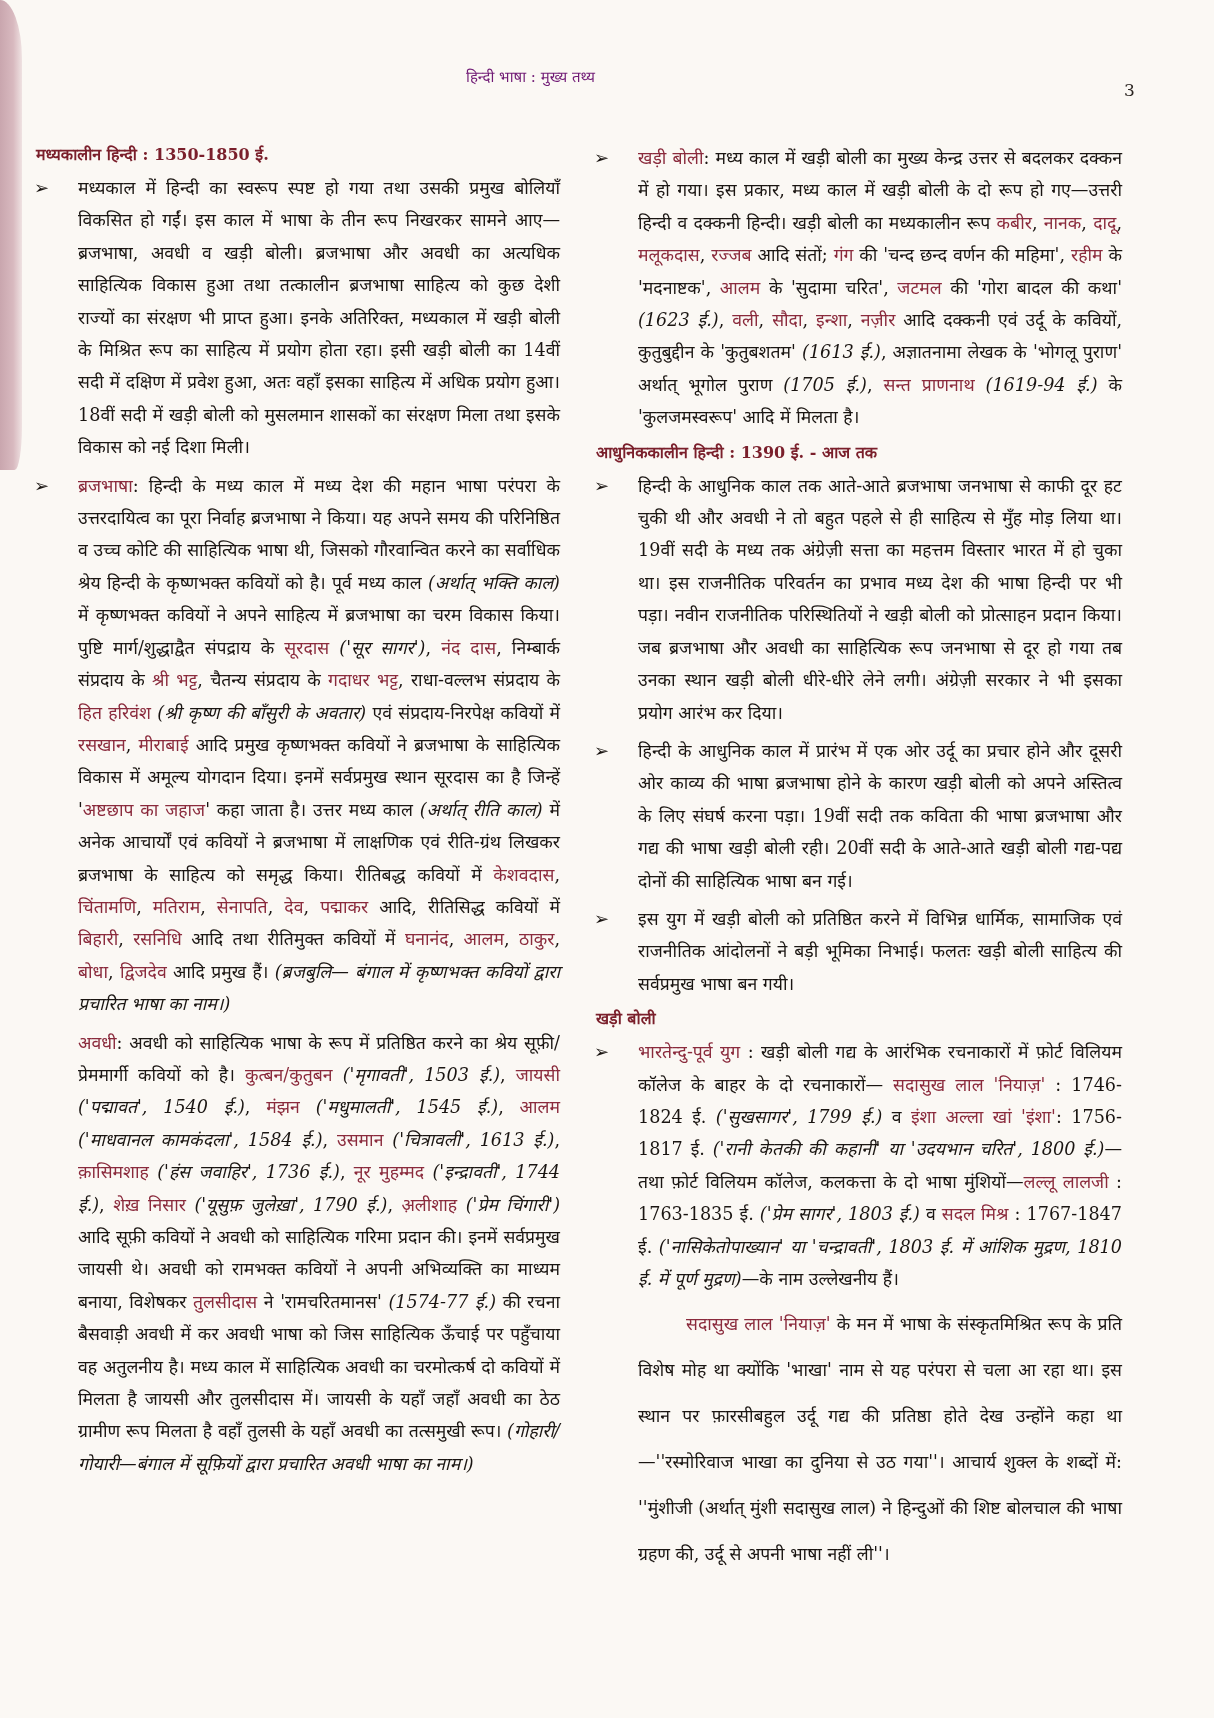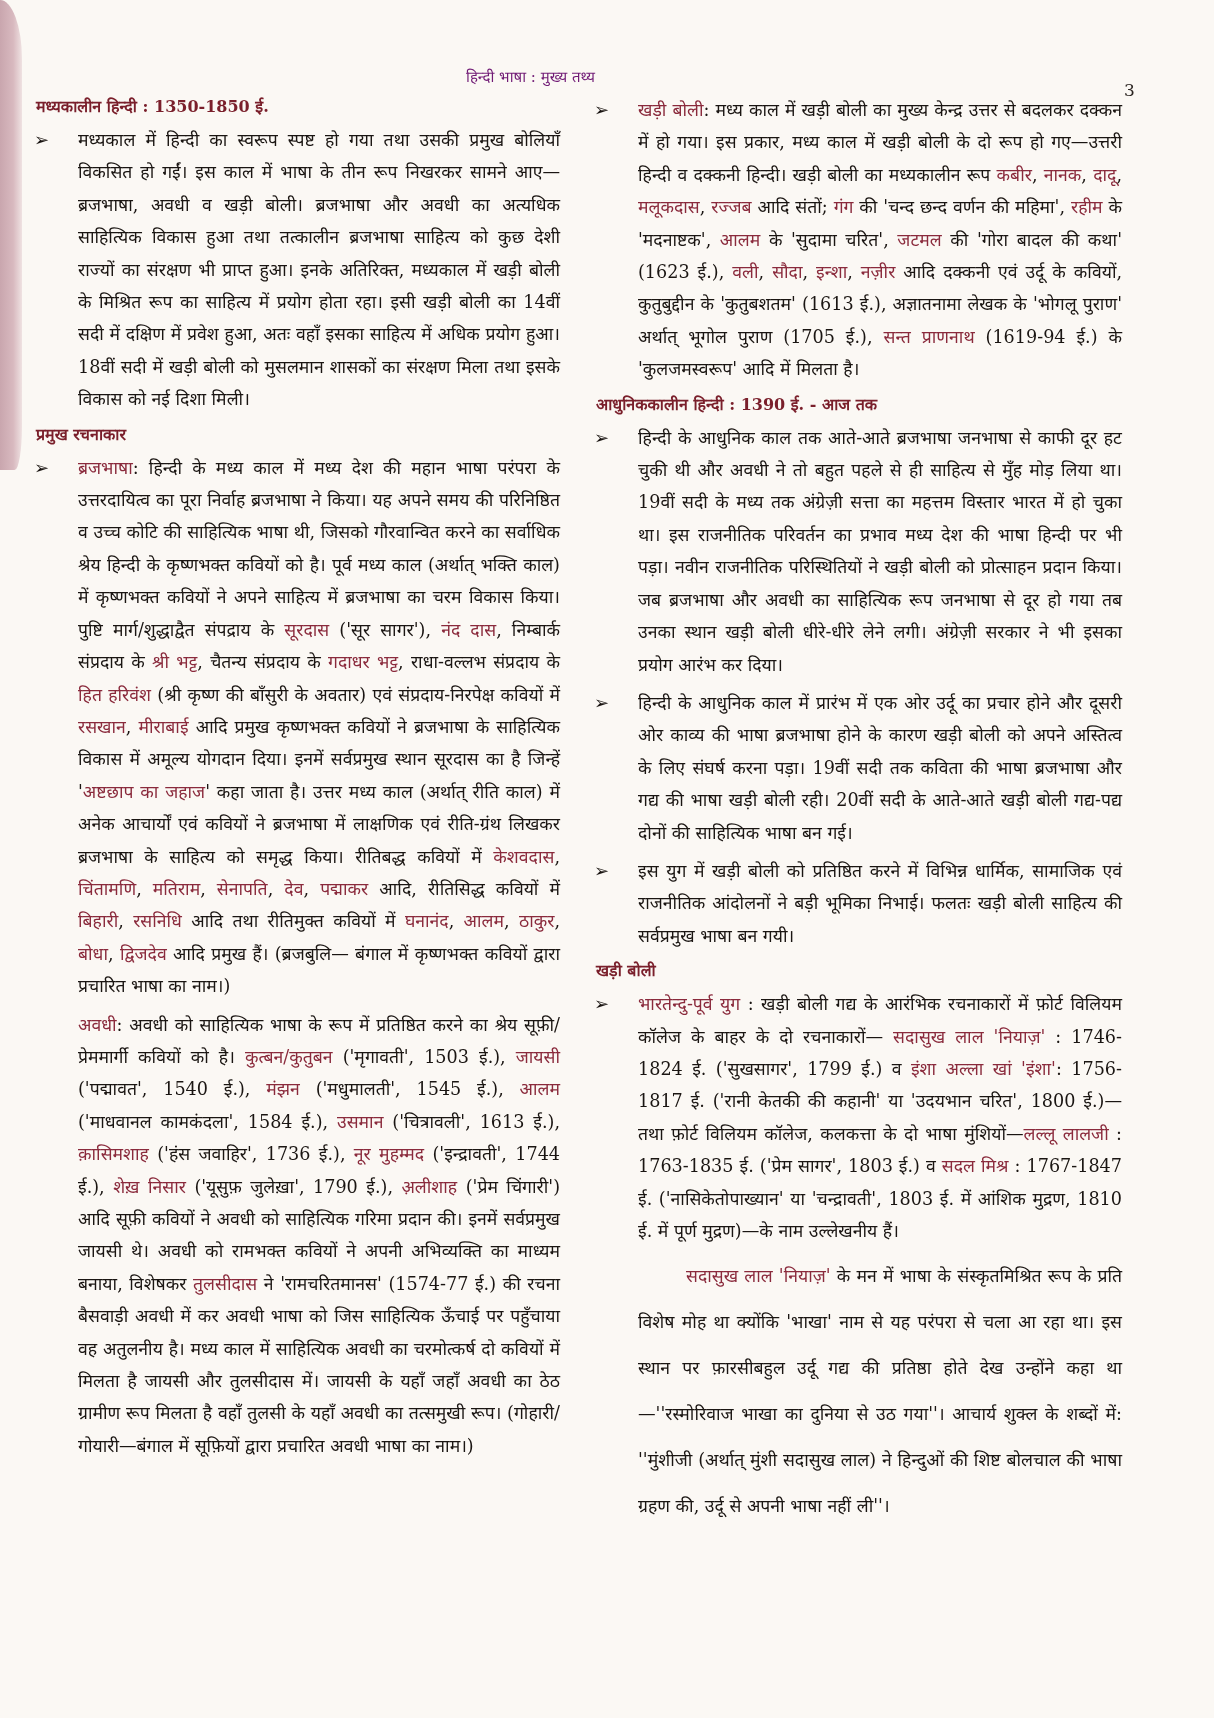--- a/index.html
+++ b/index.html
@@ -17,50 +17,49 @@
     border-bottom-right-radius:10px 60px;
   }
   .running-head {
     position:absolute; top:66px; left:466px;
     font-size:15px; color:#701a75;
   }
   .page-num {
     position:absolute; top:80px; left:1124px;
     font-size:17px; color:#2a2420;
   }
-  .col { position:absolute; }
+  .col { position:absolute;margin-top:48px; }
   .col-left { left:30px; top:94px; width:530px; }
   .col-right { left:590px; top:94px; width:532px; }
   .heading {
     font-weight:bold; color:#7a1f2b; font-size:16px;
     margin:0 0 4px 6px; line-height:26px;
   }
   .item {
     position:relative; padding-left:48px;
     font-size:17.6px; line-height:32.4px;
     text-align:justify; margin-bottom:6px;
   }
   .bullet {
     position:absolute; left:4px; top:0; font-size:18px; color:#1a1512;
   }
   .para { font-size:17.6px; line-height:46px; text-align:justify; padding-left:48px; text-indent:48px; }
   .seg-name { color:#8a2a3c; }
-  .seg-italic { }
+  .seg-italic { font-style:italic; }
 </style>
 </head>
 <body>
 
 <div class="page-edge"></div>
 <div class="running-head">हिन्दी भाषा : मुख्य तथ्य</div>
 <div class="page-num">3</div>
 
 <div class="col col-left">
     <div class="heading">मध्यकालीन हिन्दी : 1350-1850 ई.</div>
     <div class="item"><span class="bullet">➢</span><span>मध्यकाल में हिन्दी का स्वरूप स्पष्ट हो गया तथा उसकी प्रमुख बोलियाँ विकसित हो गईं। इस काल में भाषा के तीन रूप निखरकर सामने आए— ब्रजभाषा, अवधी व खड़ी बोली। ब्रजभाषा और अवधी का अत्यधिक साहित्यिक विकास हुआ तथा तत्कालीन ब्रजभाषा साहित्य को कुछ देशी राज्यों का संरक्षण भी प्राप्त हुआ। इनके अतिरिक्त, मध्यकाल में खड़ी बोली के मिश्रित रूप का साहित्य में प्रयोग होता रहा। इसी खड़ी बोली का 14वीं सदी में दक्षिण में प्रवेश हुआ, अतः वहाँ इसका साहित्य में अधिक प्रयोग हुआ। 18वीं सदी में खड़ी बोली को मुसलमान शासकों का संरक्षण मिला तथा इसके विकास को नई दिशा मिली।</span></div>
-    <div class="heading">प्रमुख रचनाकार</div>
     <div class="item"><span class="bullet">➢</span><span class="seg-name">ब्रजभाषा</span><span>: हिन्दी के मध्य काल में मध्य देश की महान भाषा परंपरा के उत्तरदायित्व का पूरा निर्वाह ब्रजभाषा ने किया। यह अपने समय की परिनिष्ठित व उच्च कोटि की साहित्यिक भाषा थी, जिसको गौरवान्वित करने का सर्वाधिक श्रेय हिन्दी के कृष्णभक्त कवियों को है। पूर्व मध्य काल </span><span class="seg-italic">(अर्थात् भक्ति काल)</span><span> में कृष्णभक्त कवियों ने अपने साहित्य में ब्रजभाषा का चरम विकास किया। पुष्टि मार्ग/शुद्धाद्वैत संपद्राय के </span><span class="seg-name">सूरदास</span><span> </span><span class="seg-italic">('सूर सागर')</span><span>, </span><span class="seg-name">नंद दास</span><span>, निम्बार्क संप्रदाय के </span><span class="seg-name">श्री भट्ट</span><span>, चैतन्य संप्रदाय के </span><span class="seg-name">गदाधर भट्ट</span><span>, राधा-वल्लभ संप्रदाय के </span><span class="seg-name">हित हरिवंश</span><span> </span><span class="seg-italic">(श्री कृष्ण की बाँसुरी के अवतार)</span><span> एवं संप्रदाय-निरपेक्ष कवियों में </span><span class="seg-name">रसखान</span><span>, </span><span class="seg-name">मीराबाई</span><span> आदि प्रमुख कृष्णभक्त कवियों ने ब्रजभाषा के साहित्यिक विकास में अमूल्य योगदान दिया। इनमें सर्वप्रमुख स्थान सूरदास का है जिन्हें '</span><span class="seg-name">अष्टछाप का जहाज</span><span>' कहा जाता है। उत्तर मध्य काल </span><span class="seg-italic">(अर्थात् रीति काल)</span><span> में अनेक आचार्यों एवं कवियों ने ब्रजभाषा में लाक्षणिक एवं रीति-ग्रंथ लिखकर ब्रजभाषा के साहित्य को समृद्ध किया। रीतिबद्ध कवियों में </span><span class="seg-name">केशवदास</span><span>, </span><span class="seg-name">चिंतामणि</span><span>, </span><span class="seg-name">मतिराम</span><span>, </span><span class="seg-name">सेनापति</span><span>, </span><span class="seg-name">देव</span><span>, </span><span class="seg-name">पद्माकर</span><span> आदि, रीतिसिद्ध कवियों में </span><span class="seg-name">बिहारी</span><span>, </span><span class="seg-name">रसनिधि</span><span> आदि तथा रीतिमुक्त कवियों में </span><span class="seg-name">घनानंद</span><span>, </span><span class="seg-name">आलम</span><span>, </span><span class="seg-name">ठाकुर</span><span>, </span><span class="seg-name">बोधा</span><span>, </span><span class="seg-name">द्विजदेव</span><span> आदि प्रमुख हैं। </span><span class="seg-italic">(ब्रजबुलि— बंगाल में कृष्णभक्त कवियों द्वारा प्रचारित भाषा का नाम।)</span></div>
     <div class="item"><span class="seg-name">अवधी</span><span>: अवधी को साहित्यिक भाषा के रूप में प्रतिष्ठित करने का श्रेय सूफ़ी/प्रेममार्गी कवियों को है। </span><span class="seg-name">कुत्बन/कुतुबन</span><span> </span><span class="seg-italic">('मृगावती', 1503 ई.)</span><span>, </span><span class="seg-name">जायसी</span><span> </span><span class="seg-italic">('पद्मावत', 1540 ई.)</span><span>, </span><span class="seg-name">मंझन</span><span> </span><span class="seg-italic">('मधुमालती', 1545 ई.)</span><span>, </span><span class="seg-name">आलम</span><span> </span><span class="seg-italic">('माधवानल कामकंदला', 1584 ई.)</span><span>, </span><span class="seg-name">उसमान</span><span> </span><span class="seg-italic">('चित्रावली', 1613 ई.)</span><span>, </span><span class="seg-name">क़ासिमशाह</span><span> </span><span class="seg-italic">('हंस जवाहिर', 1736 ई.)</span><span>, </span><span class="seg-name">नूर मुहम्मद</span><span> </span><span class="seg-italic">('इन्द्रावती', 1744 ई.)</span><span>, </span><span class="seg-name">शेख़ निसार</span><span> </span><span class="seg-italic">('यूसुफ़ जुलेख़ा', 1790 ई.)</span><span>, </span><span class="seg-name">अ़लीशाह</span><span> </span><span class="seg-italic">('प्रेम चिंगारी')</span><span> आदि सूफ़ी कवियों ने अवधी को साहित्यिक गरिमा प्रदान की। इनमें सर्वप्रमुख जायसी थे। अवधी को रामभक्त कवियों ने अपनी अभिव्यक्ति का माध्यम बनाया, विशेषकर </span><span class="seg-name">तुलसीदास</span><span> ने 'रामचरितमानस' </span><span class="seg-italic">(1574-77 ई.)</span><span> की रचना बैसवाड़ी अवधी में कर अवधी भाषा को जिस साहित्यिक ऊँचाई पर पहुँचाया वह अतुलनीय है। मध्य काल में साहित्यिक अवधी का चरमोत्कर्ष दो कवियों में मिलता है जायसी और तुलसीदास में। जायसी के यहाँ जहाँ अवधी का ठेठ ग्रामीण रूप मिलता है वहाँ तुलसी के यहाँ अवधी का तत्समुखी रूप। </span><span class="seg-italic">(गोहारी/ गोयारी—बंगाल में सूफ़ियों द्वारा प्रचारित अवधी भाषा का नाम।)</span></div>
   </div>
 <div class="col col-right">
     <div class="item"><span class="bullet">➢</span><span class="seg-name">खड़ी बोली</span><span>: मध्य काल में खड़ी बोली का मुख्य केन्द्र उत्तर से बदलकर दक्कन में हो गया। इस प्रकार, मध्य काल में खड़ी बोली के दो रूप हो गए—उत्तरी हिन्दी व दक्कनी हिन्दी। खड़ी बोली का मध्यकालीन रूप </span><span class="seg-name">कबीर</span><span>, </span><span class="seg-name">नानक</span><span>, </span><span class="seg-name">दादू</span><span>, </span><span class="seg-name">मलूकदास</span><span>, </span><span class="seg-name">रज्जब</span><span> आदि संतों; </span><span class="seg-name">गंग</span><span> की 'चन्द छन्द वर्णन की महिमा', </span><span class="seg-name">रहीम</span><span> के 'मदनाष्टक', </span><span class="seg-name">आलम</span><span> के 'सुदामा चरित', </span><span class="seg-name">जटमल</span><span> की 'गोरा बादल की कथा' </span><span class="seg-italic">(1623 ई.)</span><span>, </span><span class="seg-name">वली</span><span>, </span><span class="seg-name">सौदा</span><span>, </span><span class="seg-name">इन्शा</span><span>, </span><span class="seg-name">नज़ीर</span><span> आदि दक्कनी एवं उर्दू के कवियों, कुतुबुद्दीन के 'कुतुबशतम' </span><span class="seg-italic">(1613 ई.)</span><span>, अज्ञातनामा लेखक के 'भोगलू पुराण' अर्थात् भूगोल पुराण </span><span class="seg-italic">(1705 ई.)</span><span>, </span><span class="seg-name">सन्त प्राणनाथ</span><span> </span><span class="seg-italic">(1619-94 ई.)</span><span> के 'कुलजमस्वरूप' आदि में मिलता है।</span></div>
     <div class="heading">आधुनिककालीन हिन्दी : 1390 ई. - आज तक</div>
     <div class="item"><span class="bullet">➢</span><span>हिन्दी के आधुनिक काल तक आते-आते ब्रजभाषा जनभाषा से काफी दूर हट चुकी थी और अवधी ने तो बहुत पहले से ही साहित्य से मुँह मोड़ लिया था। 19वीं सदी के मध्य तक अंग्रेज़ी सत्ता का महत्तम विस्तार भारत में हो चुका था। इस राजनीतिक परिवर्तन का प्रभाव मध्य देश की भाषा हिन्दी पर भी पड़ा। नवीन राजनीतिक परिस्थितियों ने खड़ी बोली को प्रोत्साहन प्रदान किया। जब ब्रजभाषा और अवधी का साहित्यिक रूप जनभाषा से दूर हो गया तब उनका स्थान खड़ी बोली धीरे-धीरे लेने लगी। अंग्रेज़ी सरकार ने भी इसका प्रयोग आरंभ कर दिया।</span></div>
     <div class="item"><span class="bullet">➢</span><span>हिन्दी के आधुनिक काल में प्रारंभ में एक ओर उर्दू का प्रचार होने और दूसरी ओर काव्य की भाषा ब्रजभाषा होने के कारण खड़ी बोली को अपने अस्तित्व के लिए संघर्ष करना पड़ा। 19वीं सदी तक कविता की भाषा ब्रजभाषा और गद्य की भाषा खड़ी बोली रही। 20वीं सदी के आते-आते खड़ी बोली गद्य-पद्य दोनों की साहित्यिक भाषा बन गई।</span></div>
     <div class="item"><span class="bullet">➢</span><span>इस युग में खड़ी बोली को प्रतिष्ठित करने में विभिन्न धार्मिक, सामाजिक एवं राजनीतिक आंदोलनों ने बड़ी भूमिका निभाई। फलतः खड़ी बोली साहित्य की सर्वप्रमुख भाषा बन गयी।</span></div>
     <div class="heading">खड़ी बोली</div>

